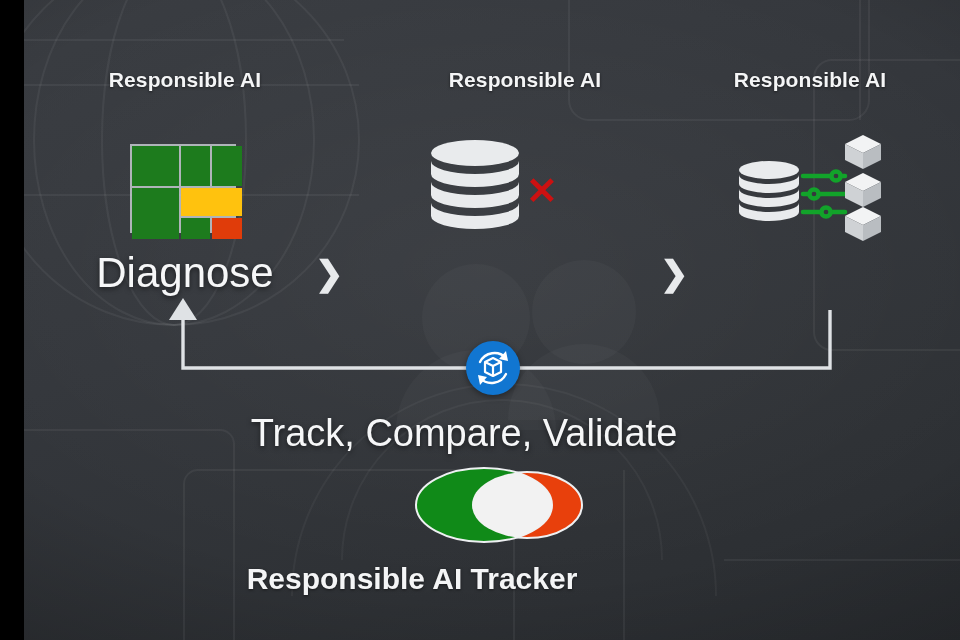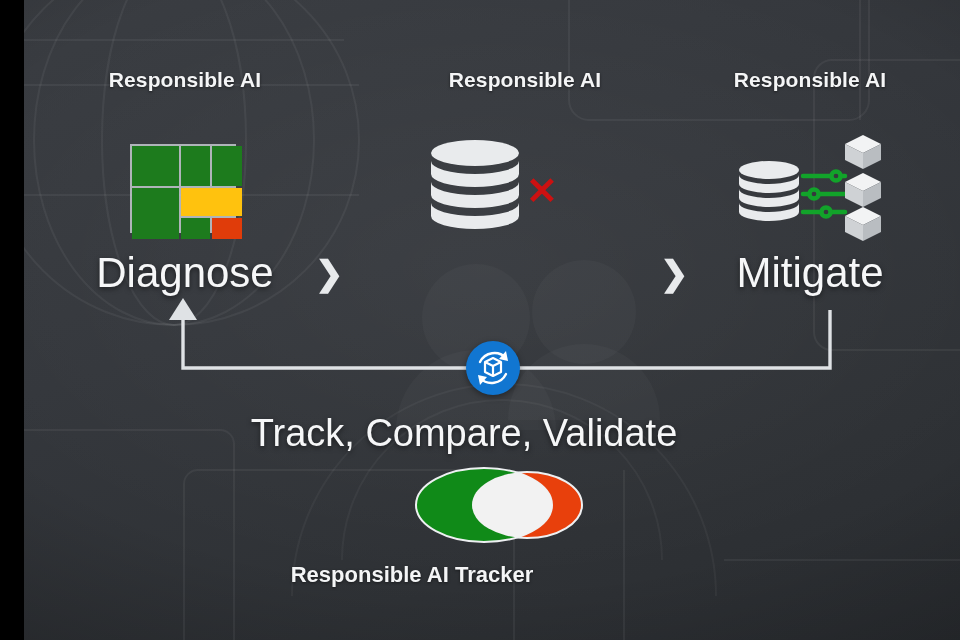--- a/index.html
+++ b/index.html
@@ -123,21 +123,21 @@
   }
 
   
   #venn { position:absolute; left:390px; top:466px; width:180px; height:78px; }
 
   #tracker-caption {
     position: absolute;
     left: 0; top: 562px;
     width: 776px;
     text-align: center;
-    font-size: 22px;
+    font-size: 30px;
     font-weight: 600;
     color: #f4f5f6;
     text-shadow: 0 1px 3px rgba(0,0,0,.5);
   }
 </style>
 </head>
 <body>
 
 <div id="stage">
 
@@ -246,21 +246,20 @@
   </svg>
   <svg class="cube" style="left:820px; top:206px; width:38px; height:36px;" viewBox="0 0 38 36">
     <polygon points="19,1 37,10 19,19 1,10" fill="#f2f3f4"></polygon>
     <polygon points="1,10 19,19 19,35 1,26" fill="#cfd2d5"></polygon>
     <polygon points="37,10 19,19 19,35 37,26" fill="#b9bdc1"></polygon>
   </svg>
 
   <div class="stage-label" style="left:48px; top:252px; width:226px;">Diagnose</div>
   <div class="chev" style="left:291px; top:256px;">❯</div>
   <div class="chev" style="left:636px; top:256px;">❯</div>
-  <div class="stage-label" style="left:668px; top:252px; width:236px;">Mitigate</div>
 
   <svg id="loop" viewBox="0 0 960 110">
     <g stroke="#dfe2e5" stroke-width="3.4" fill="none">
       <path d="M 159 24 V 78 H 806 V 20"></path>
     </g>
     <polygon points="159,8 145,30 173,30" fill="#dfe2e5"></polygon>
   </svg>
 
   <div id="sync-badge">
     <svg viewBox="0 0 54 54" style="width:54px;height:54px;">

